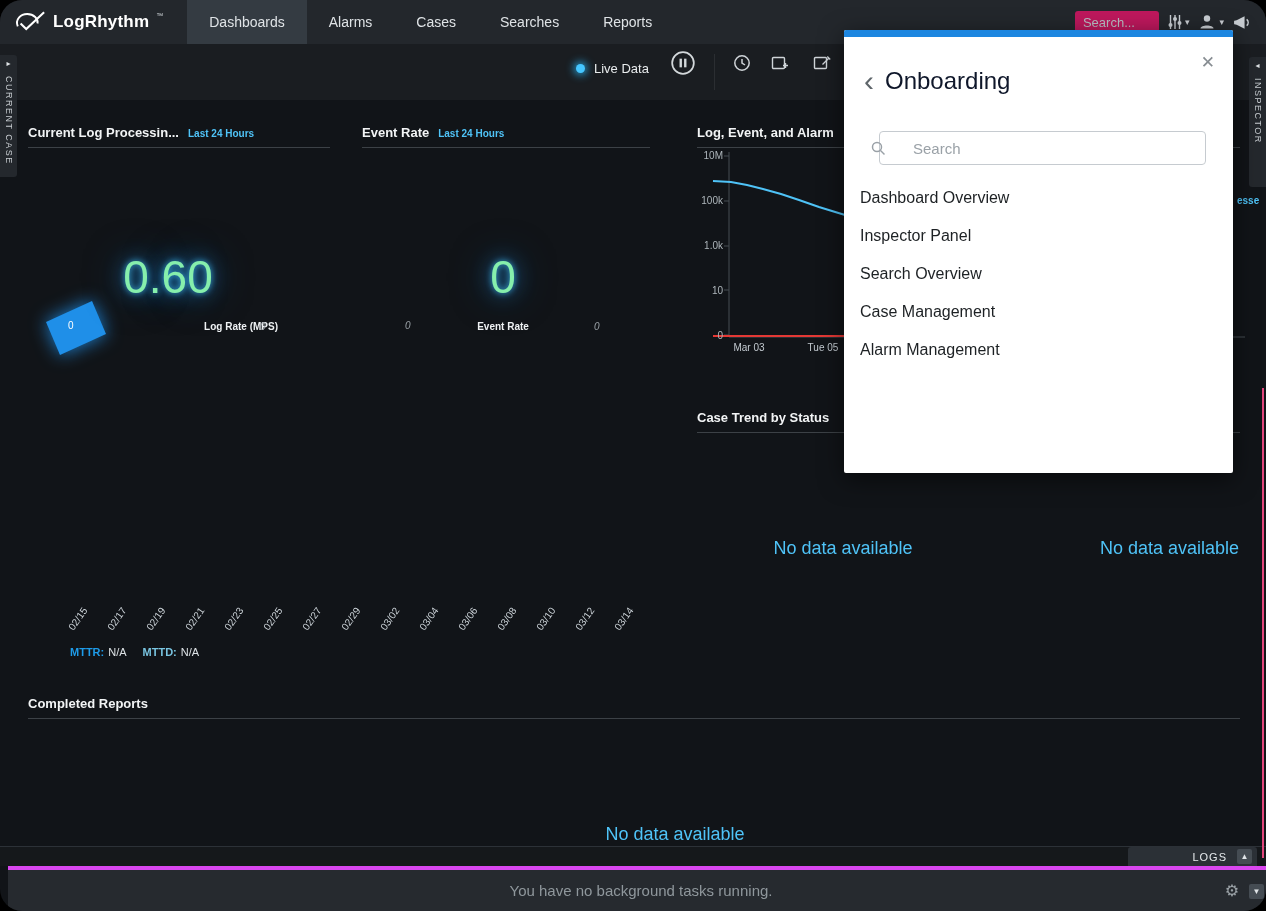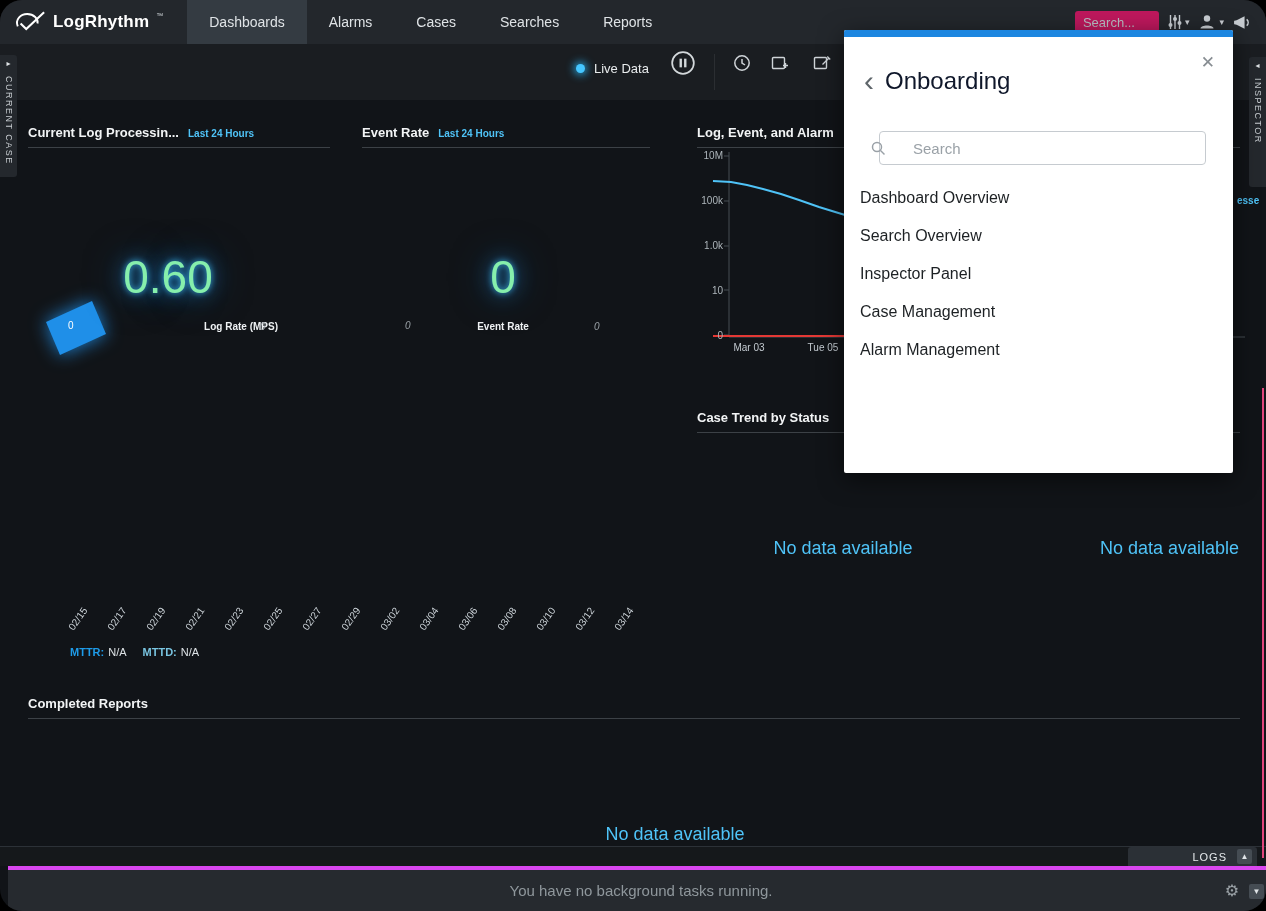--- a/index.html
+++ b/index.html
@@ -360,20 +360,20 @@
     <div class="ob-search">
       <svg width="15" height="15" viewBox="0 0 15 15">
         <circle cx="6" cy="6" r="4.5" fill="none" stroke="#9aa1a7" stroke-width="1.5"></circle>
         <line x1="9.5" y1="9.5" x2="13.5" y2="13.5" stroke="#9aa1a7" stroke-width="1.5"></line>
       </svg>
       <input type="text" placeholder="Search" style="">
     </div>
     <div class="ob-items">
 
     <div class="ob-item">Dashboard Overview</div>
+        <div class="ob-item">Inspector Panel</div>
         <div class="ob-item">Search Overview</div>
-        <div class="ob-item">Inspector Panel</div>
         <div class="ob-item">Case Management</div>
         <div class="ob-item">Alarm Management</div>
       </div>
   </div>
 
 </div>
 
 </body></html>

